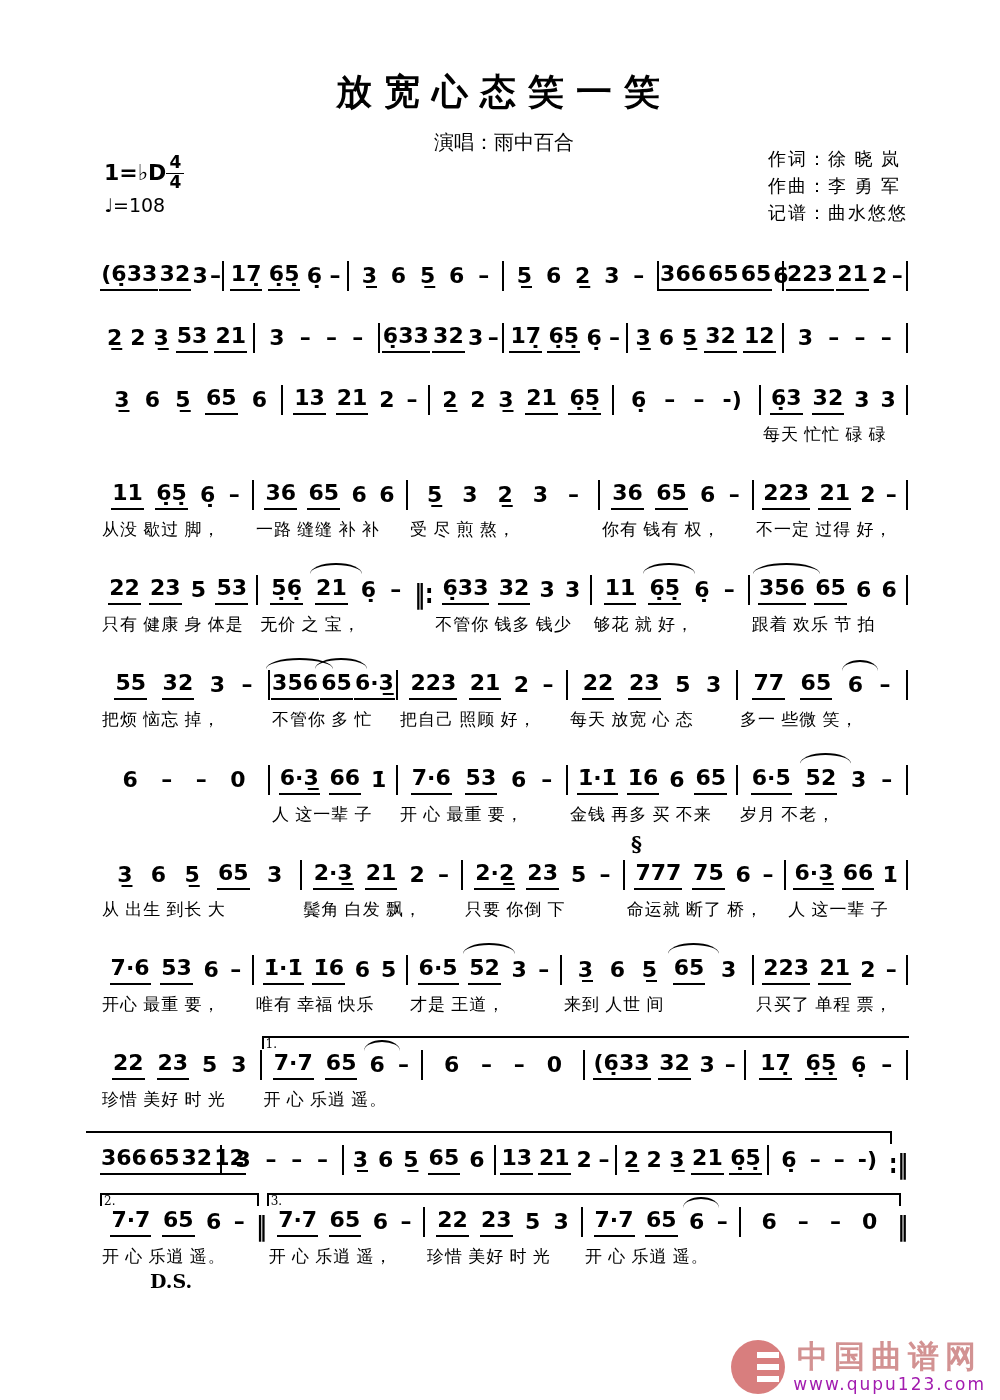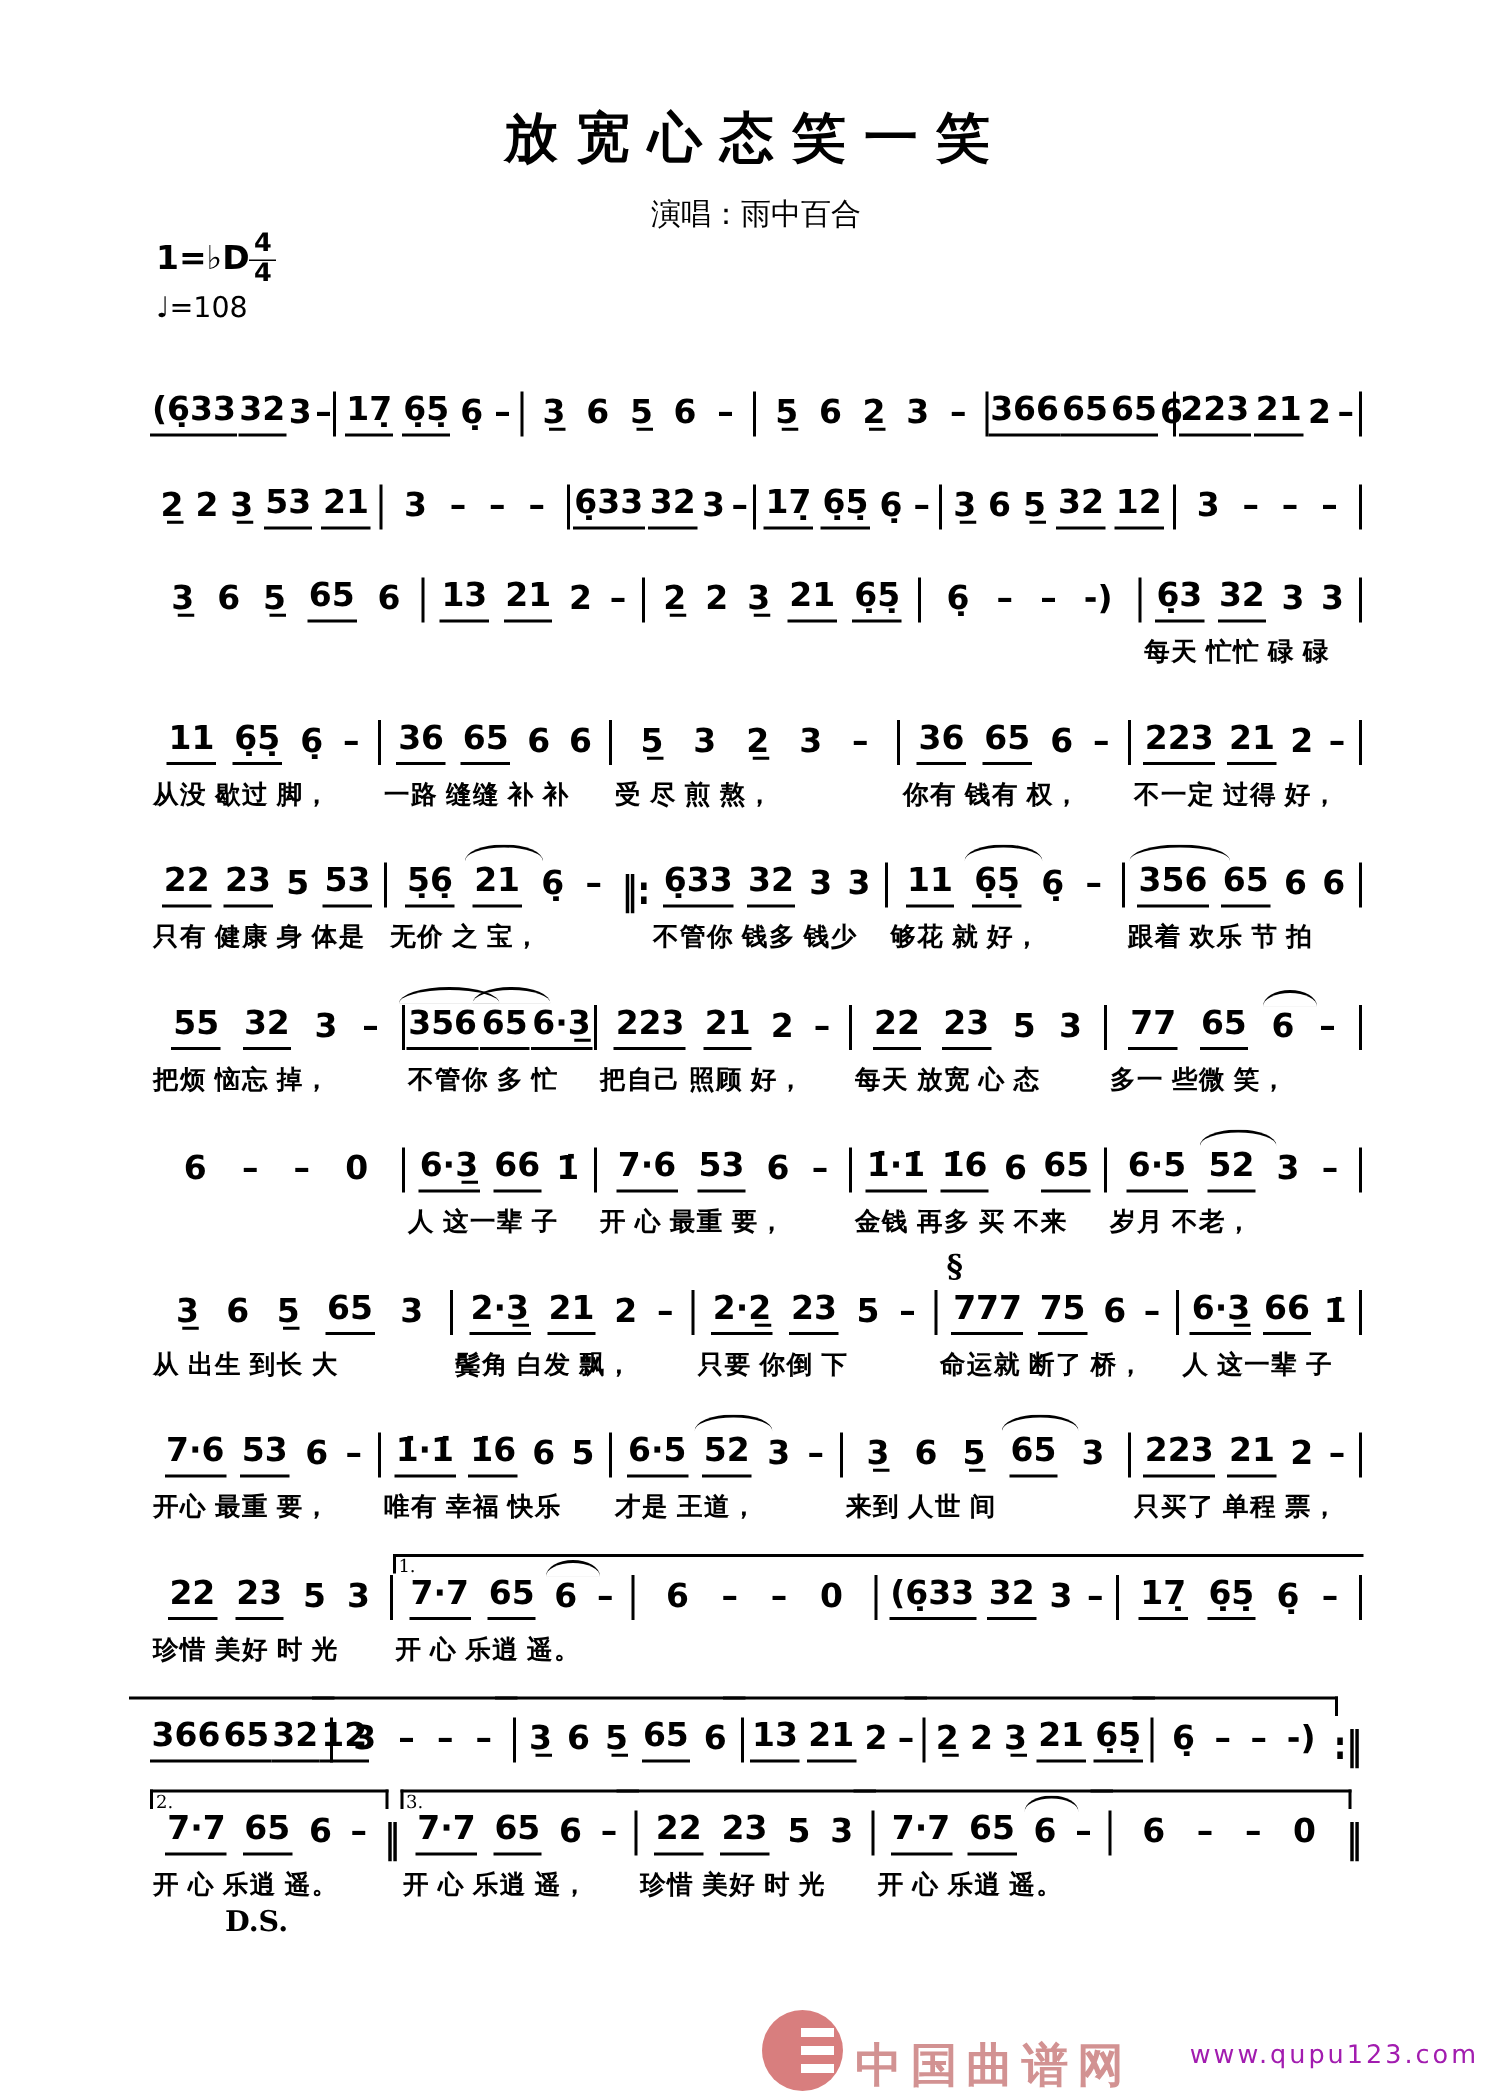--- a/index.html
+++ b/index.html
@@ -23,21 +23,21 @@
   .score{margin-top:8px;}
   .system{display:flex;align-items:flex-start;margin-bottom:17px;}
   .measure{position:relative;display:flex;flex-direction:column;flex-basis:0;min-width:0;padding-top:15px;}
   .notes{display:flex;justify-content:space-evenly;align-items:flex-end;height:30px;
          font-family:"DejaVu Sans",sans-serif;font-weight:bold;font-size:22px;line-height:1.15;}
   .note{position:relative;padding:0 1px 3px;white-space:nowrap;}
   .note.g{border-bottom:2px solid #000;}
   .note.tie::before{content:"";position:absolute;left:-5px;right:-14px;top:-12px;height:9px;
          border-top:2px solid #000;border-radius:50% 50% 0 0 / 100% 100% 0 0;}
   .note.dash{letter-spacing:0;}
-  .lyric{margin-top:8px;font-size:17px;height:25px;white-space:nowrap;padding-left:2px;overflow:visible;letter-spacing:1px;font-weight:bold;}
+  .lyric{margin-top:8px;font-size:17px;height:25px;white-space:nowrap;padding-left:2px;overflow:visible;letter-spacing:1px;}
   .bar{width:2px;background:#000;height:30px;margin-top:15px;flex:none;}
   .bar-special{flex:none;font-family:"DejaVu Sans",sans-serif;font-weight:bold;font-size:21px;
          margin-top:15px;line-height:30px;transform:scaleY(1.25);transform-origin:top;}
   .volta{position:absolute;top:1px;left:0;right:-3px;height:11px;border-top:2px solid #000;}
   .volta.cont{left:-14px;}
   .volta.vstart{border-left:2px solid #000;}
   .volta.vend{border-right:2px solid #000;}
   .volta-label{position:absolute;left:2px;top:-1px;font-size:12px;font-family:"DejaVu Serif",serif;}
   .below-mark{position:absolute;top:100%;left:32%;font-weight:bold;font-size:19px;
          font-family:"DejaVu Serif",serif;}
@@ -47,40 +47,45 @@
   
   .footer-info{position:absolute;left:775px;top:1314px;font-style:italic;font-weight:bold;
          font-size:20px;line-height:1.45;z-index:3;}
   .watermark{position:absolute;right:14px;bottom:6px;display:flex;align-items:flex-end;gap:8px;z-index:2;}
   .wm-logo{width:54px;height:54px;border-radius:50%;position:relative;flex:none;opacity:.8;
          background:
            linear-gradient(#fff,#fff) 26px 12px/22px 6px no-repeat,
            linear-gradient(#fff,#fff) 26px 24px/22px 6px no-repeat,
            linear-gradient(#fff,#fff) 26px 36px/22px 6px no-repeat,
            #cf5f5f;}
-  .wm-text{display:flex;flex-direction:row;align-items:flex-start;gap:38px;}
+  .wm-text{display:flex;flex-direction:column;align-items:center;}
   .wm-name{font-size:31px;font-weight:bold;letter-spacing:6px;color:#cb7f7f;opacity:.85;line-height:1.1;}
   .wm-url{font-size:17px;color:#a21caf;letter-spacing:2px;font-family:"DejaVu Sans",sans-serif;}
 </style>
 </head>
 <body>
 
 <div class="page">
   <div class="title">放宽心态笑一笑</div>
   <div class="subtitle">演唱：雨中百合</div>
 
   <div class="meta">
     <div class="keysig">
       <span>1=♭D</span>
       <span class="timesig">
         <span class="ts-top">4</span>
         <span class="ts-bottom">4</span>
       </span>
     </div>
     <div class="tempo">♩=108</div>
+    <div class="credits">
+      <div>作词：徐 晓 岚</div>
+      <div>作曲：李 勇 军</div>
+      <div>记谱：曲水悠悠</div>
+    </div>
   </div>
 
   <div class="score">
       <div class="system">
         <div class="measure" style="flex-grow: 4;">
           <span class="notes">
             <span class="note g">(6̣33</span>
             <span class="note g">32</span>
             <span class="note">3</span>
             <span class="note dash">–</span>

